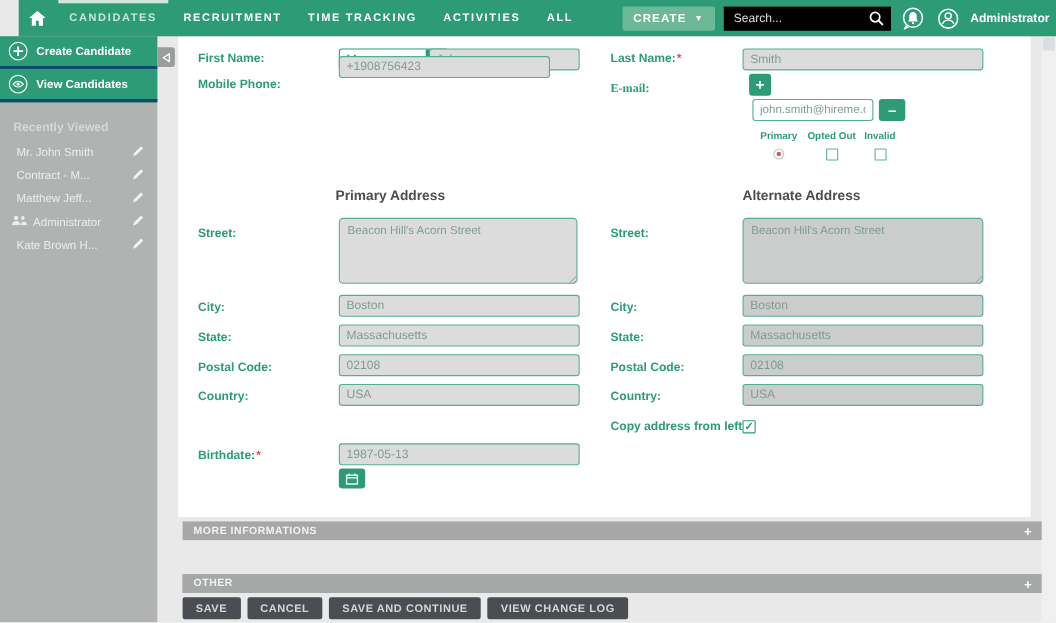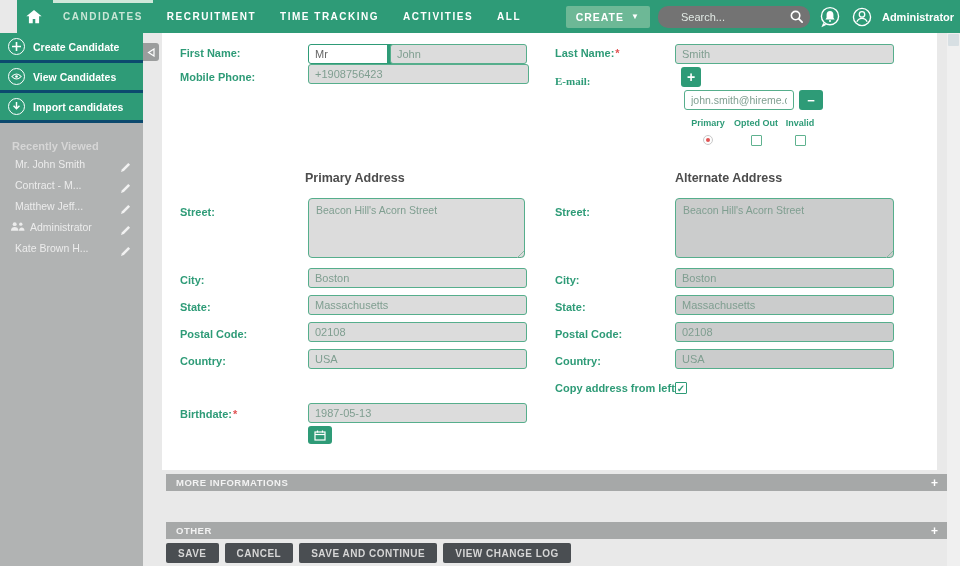--- a/index.html
+++ b/index.html
@@ -13,36 +13,36 @@
   .home-btn { width:34px; display:flex; justify-content:center; align-items:center; height:33px; cursor:pointer; }
   .nav-item { position:relative; height:33px; display:flex; align-items:center; padding:0 12px;
               color:#ffffff; font-size:10px; font-weight:bold; letter-spacing:1.5px; cursor:pointer; }
   .nav-item.active { color:#c9e6d6; }
   .nav-item.active::before { content:""; position:absolute; left:2px; right:2px; top:0; height:3px; background:#cfe8da; }
   .header-right { margin-left:auto; display:flex; align-items:center; gap:8px; padding-right:10px; }
   .create-btn { background:#6db896; color:#fff; font-size:10.5px; font-weight:bold; letter-spacing:1px;
                 height:22px; padding:0 10px; border-radius:2px; display:flex; align-items:center; gap:7px; cursor:pointer; }
   .caret { font-size:8px; line-height:1; }
   .search-wrap { position:relative; width:152px; height:22px; }
-  .search-wrap input { width:100%; height:100%; background:#737373; border:none; border-radius:10px;
-                       padding:0 26px 0 23px; color:#fff; font-size:11px; outline:none; }
+  .search-wrap input { width:100%; height:100%; background:#000000; border:none; border-radius:0;
+                       padding:0 26px 0 9px; color:#fff; font-size:11px; outline:none; }
   .search-wrap input::placeholder { color:#eef7f1; opacity:.9; }
   .search-icon { position:absolute; right:6px; top:3px; }
   .round-icon { width:24px; height:24px; display:flex; align-items:center; justify-content:center; cursor:pointer; }
   .user-label { color:#fff; font-size:11px; font-weight:bold; display:flex; align-items:center; gap:5px; cursor:pointer; }
 
   
   .sidebar { position:absolute; left:0; top:33px; width:143px; height:533px; background:#b1b3b3; }
   .side-action { height:30px; background:#2e9b77; border-bottom:3px solid #0c4a6e;
                  display:flex; align-items:center; padding-left:8px; gap:8px; cursor:pointer; }
   .circle-ic { width:17px; height:17px; border:1.4px solid #fff; border-radius:50%;
                display:flex; align-items:center; justify-content:center; flex:0 0 auto; }
   .side-action span.lbl { color:#fff; font-size:10.5px; font-weight:bold; }
   .recent-title { margin:17px 0 6px 12px; color:#d6d6d6; font-size:11px; font-weight:bold; }
-  .recent-item { position:relative; height:21px; display:flex; padding-left:15px;
+  .recent-item { position:relative; height:21px; display:flex; align-items:center; padding-left:15px;
                  color:#ececec; font-size:10.5px; cursor:pointer; }
   .recent-item .pencil { position:absolute; right:12px; top:4px; }
   .recent-item .ppl { margin-right:5px; margin-left:-5px; }
 
   .collapse-tab { position:absolute; left:143px; top:43px; width:16px; height:18px; background:#9b9d9d;
                   border-radius:0 3px 3px 0; display:flex; align-items:center; justify-content:center; cursor:pointer; z-index:4; }
 
   
   .panel { position:absolute; left:162px; top:33px; width:775px; height:437px; background:#ffffff; }
   .flabel { position:absolute; color:#2e9b77; font-size:11px; font-weight:bold; white-space:nowrap; }
@@ -151,28 +151,20 @@
     </div>
     <div class="side-action">
       <span class="circle-ic">
         <svg width="11" height="9" viewBox="0 0 14 10">
             <path d="M1 5 Q7 -1.5 13 5 Q7 11.5 1 5 Z" fill="none" stroke="#fff" stroke-width="1.3"></path>
             <circle cx="7" cy="5" r="1.7" fill="#fff"></circle>
           </svg>
       </span>
       <span class="lbl">View Candidates</span>
     </div>
-    <div class="side-action">
-      <span class="circle-ic">
-        <svg width="9" height="9" viewBox="0 0 10 10">
-            <path d="M5 0 V7 M1.7 4.2 L5 7.6 L8.3 4.2" fill="none" stroke="#fff" stroke-width="1.6"></path>
-          </svg>
-      </span>
-      <span class="lbl">Import candidates</span>
-    </div>
 
     <div class="recent-title">Recently Viewed</div>
 
     <div class="recent-item">
       <span>Mr. John Smith</span>
       <span class="pencil">
         <svg width="11" height="11" viewBox="0 0 12 12">
             <path d="M1 11 L2.2 7.8 L9 1 L11 3 L4.2 9.8 Z" fill="#f2f2f2"></path>
           </svg>
       </span>
@@ -236,21 +228,21 @@
     </div>
     <input class="inp" style="left: 228px; top: 11px; width: 137px;" value="John">
     <div class="flabel" style="left:393px; top:14px;">
       <span>Last Name:</span><span class="req">*</span>
     </div>
     <input class="inp" style="left: 513px; top: 11px; width: 219px;" value="Smith">
 
     <div class="flabel" style="left:18px; top:38px;">
       <span>Mobile Phone:</span>
     </div>
-    <input class="inp" style="left: 146px; top: 31px; width: 221px;" value="+1908756423">
+    <input class="inp" style="left: 146px; top: 18px; width: 192px;" value="+1908756423">
     <div class="flabel" style="left:393px; top:42px;font-family:Liberation Serif, serif;">
       <span>E-mail:</span>
     </div>
     <button class="sq-btn" style="left:519px; top:34px; width:20px; height:20px; font-size:14px; font-weight:bold;">+</button>
     <input class="inp white" style="left: 522px; top: 57px; width: 110px; font-size: 10.5px;" value="john.smith@hireme.com">
     <button class="sq-btn" style="left:637px; top:57px; width:24px; height:20px; font-size:13px; font-weight:bold;">−</button>
 
     <div class="flag-col" style="left:518px; top:85px;">
       <div class="flag-lbl">Primary</div>
       <div class="radio">

